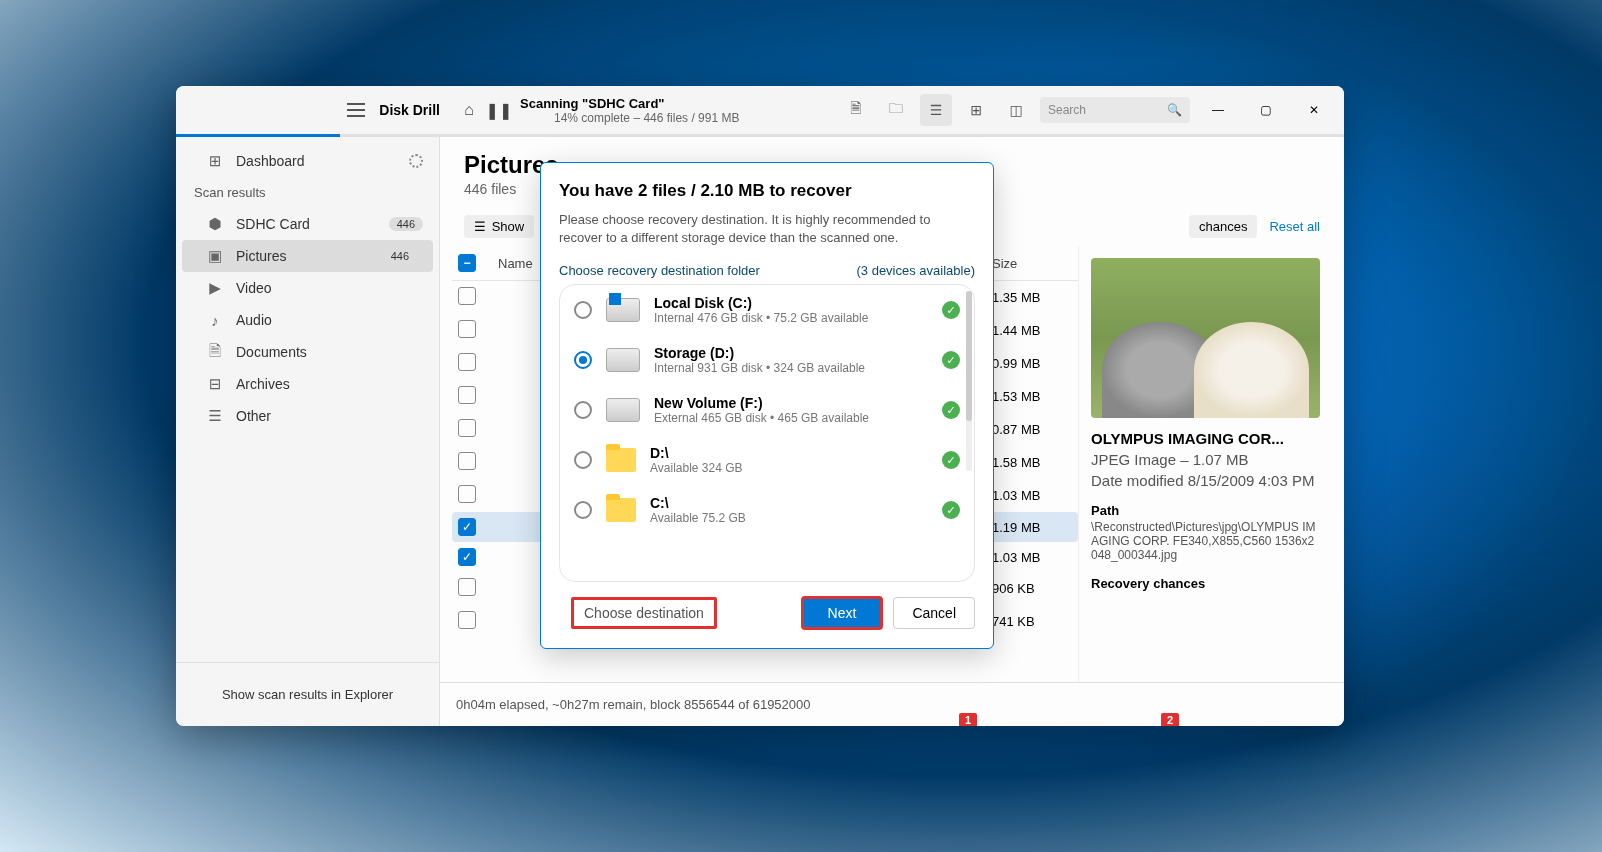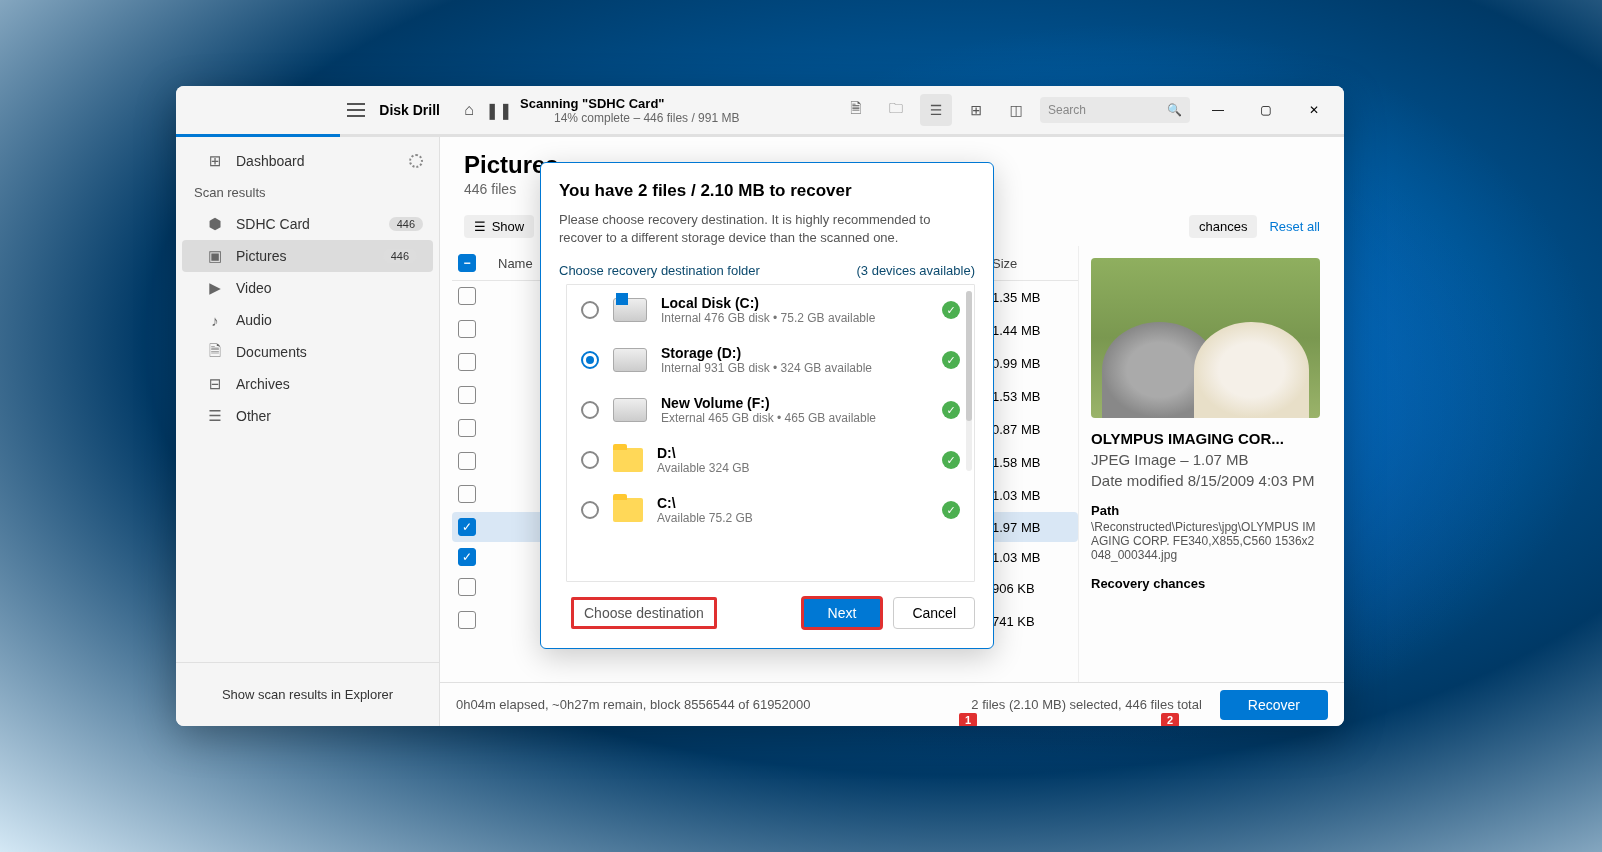--- a/index.html
+++ b/index.html
@@ -62,21 +62,21 @@
 .preview-meta { font-size: 15px; color: #555; margin-top: 4px; }
 .preview-label { font-size: 13px; font-weight: 600; margin-top: 14px; }
 .preview-text { font-size: 12px; color: #555; word-break: break-all; margin-top: 2px; }
 .statusbar { height: 44px; border-top: 1px solid #e0e0e0; display: flex; align-items: center; padding: 0 16px; font-size: 13px; color: #555; }
 .statusbar .right { margin-left: auto; display: flex; align-items: center; gap: 18px; }
 .recover-btn { background: #0078d4; color: white; padding: 7px 28px; border-radius: 4px; font-size: 14px; }
 .modal-overlay { position: absolute; left: 364px; top: 76px; width: 454px; height: 487px; background: white; border: 1px solid #0078d4; border-radius: 6px; box-shadow: 0 8px 30px rgba(0,0,0,0.2); display: flex; flex-direction: column; padding: 18px; }
 .modal-title { font-size: 17px; font-weight: 600; }
 .modal-desc { font-size: 13px; color: #555; margin-top: 10px; line-height: 1.4; }
 .dest-header { display: flex; justify-content: space-between; font-size: 13px; margin-top: 16px; color: #0c4a6e; }
-.dest-list { flex: 1; border: 1px solid #e5e5e5; border-radius: 1px; margin-top: 6px; overflow-y: auto; position: relative; margin-left: 7px; }
+.dest-list { flex: 1; border: 1px solid #e5e5e5; border-radius: 16px; margin-top: 6px; overflow-y: auto; position: relative; }
 .dest-item { display: flex; align-items: center; padding: 10px 14px; gap: 14px; }
 .radio { width: 18px; height: 18px; border: 2px solid #888; border-radius: 50%; display: flex; align-items: center; justify-content: center; }
 .radio.selected { border-color: #0078d4; }
 .radio.selected::after { content: ""; width: 8px; height: 8px; background: #0078d4; border-radius: 50%; }
 .drive-icon { width: 34px; height: 24px; background: linear-gradient(#eee, #ccc); border: 1px solid #aaa; border-radius: 3px; position: relative; }
 .drive-icon.win::before { content: ""; position: absolute; left: 2px; top: -6px; width: 12px; height: 12px; background: conic-gradient(#0078d4 0 25%, #0078d4 25% 50%, #0078d4 50% 75%, #0078d4 75% 100%); }
 .folder-icon { width: 30px; height: 24px; background: #ffd858; border-radius: 2px; position: relative; }
 .folder-icon::before { content: ""; position: absolute; top: -4px; left: 0; width: 14px; height: 6px; background: #ffc830; border-radius: 2px 2px 0 0; }
 .dest-text { flex: 1; }
 .dest-name { font-size: 14px; font-weight: 600; }
@@ -227,21 +227,21 @@
                 <div class="col-size">1.58 MB</div>
               </div>
               <div class="table-row">
                 <div class="col-check"><span class="chk "></span></div>
                 <div class="col-name"></div>
                 <div class="col-size">1.03 MB</div>
               </div>
               <div class="table-row selected">
                 <div class="col-check"><span class="chk blue check"></span></div>
                 <div class="col-name"></div>
-                <div class="col-size">1.97 MB</div>
+                <div class="col-size">1.19 MB</div>
               </div>
               <div class="table-row">
                 <div class="col-check"><span class="chk blue check"></span></div>
                 <div class="col-name"></div>
                 <div class="col-size">1.03 MB</div>
               </div>
               <div class="table-row">
                 <div class="col-check"><span class="chk "></span></div>
                 <div class="col-name"></div>
                 <div class="col-size">906 KB</div>
@@ -262,24 +262,20 @@
           <div class="preview-title">OLYMPUS IMAGING COR...</div>
           <div class="preview-meta">JPEG Image – 1.07 MB</div>
           <div class="preview-meta">Date modified 8/15/2009 4:03 PM</div>
           <div class="preview-label">Path</div>
           <div class="preview-text">\Reconstructed\Pictures\jpg\OLYMPUS IMAGING CORP. FE340,X855,C560 1536x2048_000344.jpg</div>
           <div class="preview-label">Recovery chances</div>
         </div>
       </div>
       <div class="statusbar">
         <span>0h04m elapsed, ~0h27m remain, block 8556544 of 61952000</span>
-        <div class="right">
-          <span>2 files (2.10 MB) selected, 446 files total</span>
-          <span class="recover-btn">Recover</span>
-        </div>
       </div>
     </div>
   </div>
 
   <div class="modal-overlay">
     <div class="modal-title">You have 2 files / 2.10 MB to recover</div>
     <div class="modal-desc">Please choose recovery destination. It is highly recommended to recover to a different storage device than the scanned one.</div>
     <div class="dest-header">
       <span>Choose recovery destination folder</span>
       <span>(3 devices available)</span>

